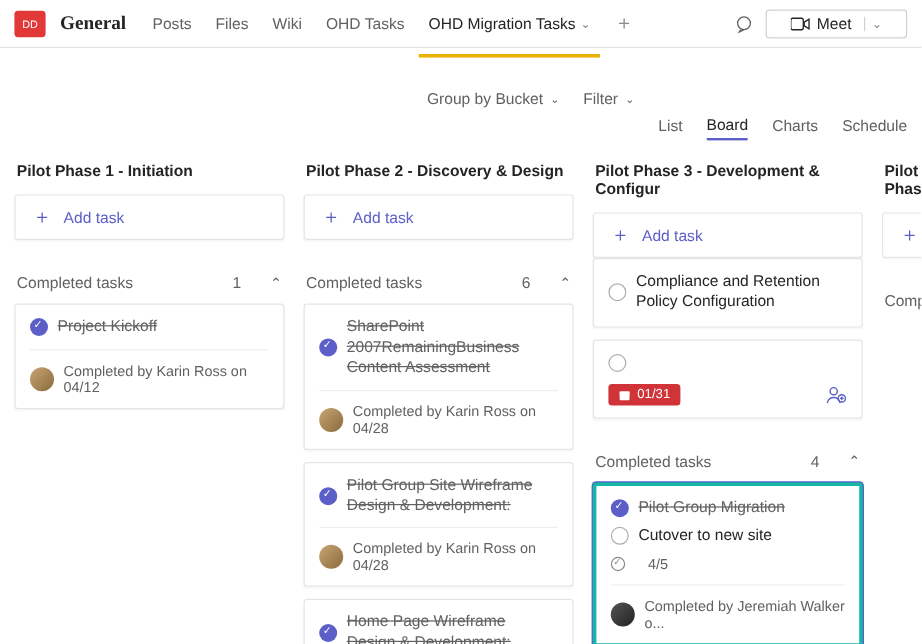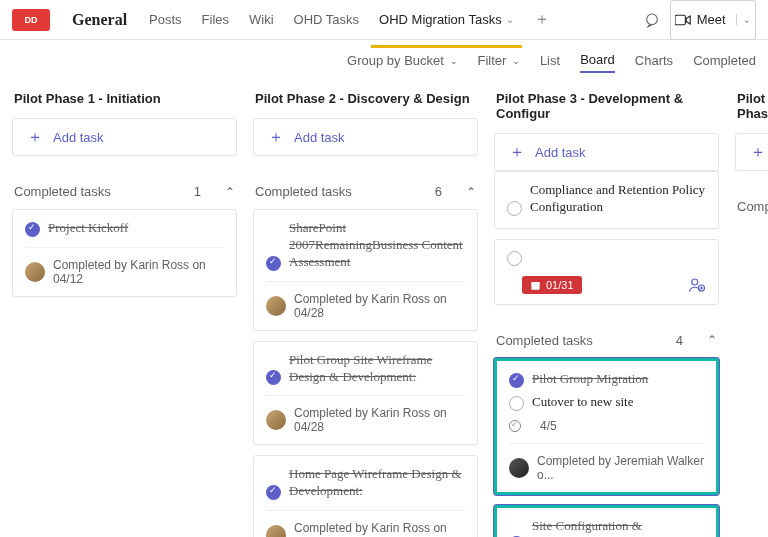--- a/index.html
+++ b/index.html
@@ -1,55 +1,55 @@
 <!DOCTYPE html>
 <html><head>
 <meta charset="utf-8">
 <style>
   * { box-sizing: border-box; margin: 0; padding: 0; }
   body { font-family: "Segoe UI", -apple-system, sans-serif; font-size: 13px; color: #242424; background: #fff; width: 768px; height: 537px; overflow: hidden; }
   .header { display: flex; align-items: center; padding: 0 12px; height: 40px; border-bottom: 1px solid #e1e1e1; gap: 4px; }
-  .team-avatar { width: 38px; height: 22px; background: #e23838; border-radius: 3px; color: #fff; font-size: 9px; display: flex; align-items: center; justify-content: center; font-weight: 700; margin-right: 18px; }
+  .team-avatar { width: 26px; height: 22px; background: #e23838; border-radius: 3px; color: #fff; font-size: 9px; display: flex; align-items: center; justify-content: center; font-weight: 400; margin-right: 8px; }
   .channel-name { font-weight: 700; font-size: 16px; margin-right: 10px; font-family: Liberation Serif, serif; }
   .tab { color: #616161; font-size: 13px; padding: 0 8px; height: 57px; display: flex; align-items: center; cursor: pointer; }
   .tab.active { color: #242424; font-weight: 400; border-bottom: 3px solid #eab308; padding-top: 3px; }
   .tab .chev { margin-left: 4px; font-size: 10px; color: #888; }
   .plus-tab { color: #888; font-size: 16px; padding: 0 8px; cursor: pointer; }
   .spacer { flex: 1; }
   .hdr-icon { width: 28px; height: 28px; display: flex; align-items: center; justify-content: center; border-radius: 3px; color: #616161; cursor: pointer; font-size: 16px; }
-  .meet-btn { display: flex; align-items: center; border: 1px solid #d1d1d1; border-radius: 3px; height: 40px; padding: 0 4px; font-size: 13px; cursor: pointer; gap: 6px; }
+  .meet-btn { display: flex; align-items: center; border: 1px solid #d1d1d1; border-radius: 3px; height: 24px; padding: 0 20px; font-size: 13px; cursor: pointer; gap: 6px; }
   .meet-more { border-left: 1px solid #d1d1d1; padding-left: 6px; margin-left: 4px; font-size: 10px; color: #888; }
   .toolbar { display: flex; align-items: center; padding: 8px 12px; gap: 20px; justify-content: flex-end; color: #616161; font-size: 13px; }
   .tb-item { display: flex; align-items: center; gap: 6px; cursor: pointer; }
   .tb-item .chev { font-size: 9px; }
-  .view-item { cursor: pointer; padding: 4px 0; }
+  .view-item { cursor: pointer; padding: 4px 0; margin-top: 44px; }
   .view-item.active { color: #242424; border-bottom: 2px solid #5b5fc7; }
   .board { display: flex; gap: 16px; padding: 0 12px 12px 12px; overflow: hidden; }
   .bucket { width: 225px; flex-shrink: 0; }
   .bucket-title { font-weight: 600; font-size: 13px; padding: 10px 0 12px 2px; color: #242424; }
   .add-card { background: #fff; border: 1px solid #e5e5e5; border-radius: 3px; height: 38px; display: flex; align-items: center; padding: 0 14px; color: #5b5fc7; cursor: pointer; gap: 10px; font-size: 13px; box-shadow: 0 1px 1px rgba(0,0,0,0.03); }
   .add-card .plus { font-size: 16px; }
   .completed-hdr { display: flex; align-items: center; margin-top: 28px; margin-bottom: 10px; color: #616161; font-size: 13px; cursor: pointer; padding: 0 2px; }
   .completed-hdr .count { margin-left: auto; margin-right: 24px; }
   .completed-hdr .chev { font-size: 12px; }
   .card { background: #fff; border: 1px solid #e5e5e5; border-radius: 3px; margin-bottom: 10px; padding: 10px 12px; font-size: 13px; box-shadow: 0 1px 1px rgba(0,0,0,0.03); }
   .card.selected { border: 3px solid #14b8a6; box-shadow: 0 0 0 1px #5b5fc7; }
-  .check-row { display: flex; align-items: flex-end; gap: 8px; margin-bottom: 2px; font-family: Liberation Serif, serif; }
+  .check-row { display: flex; align-items: center; gap: 8px; margin-bottom: 2px; }
   .check-row + .check-row { margin-top: 6px; }
   .check { width: 15px; height: 15px; border-radius: 50%; flex-shrink: 0; margin-top: 1px; }
   .check.done { background: #5b5fc7; position: relative; }
   .check.done::after { content: "✓"; color: #fff; font-size: 9px; position: absolute; top: 0; left: 3px; }
   .check.open { border: 1.5px solid #adadad; }
   .task-txt { line-height: 1.3; }
   .task-txt.struck { text-decoration: line-through; color: #616161; }
   .completed-by { display: flex; align-items: center; gap: 8px; margin-top: 10px; padding-top: 10px; border-top: 1px solid #eee; font-size: 12px; color: #616161; }
   .avatar { width: 20px; height: 20px; border-radius: 50%; background: linear-gradient(135deg,#c8a574,#8a6a3c); flex-shrink: 0; }
   .avatar.dk { background: linear-gradient(135deg,#555,#222); }
   .date-row { display: flex; align-items: center; margin-top: 10px; justify-content: space-between; }
-  .date-badge { background: #d13438; color: #fff; border-radius: 3px; font-size: 11px; padding: 3px 8px; display: flex; align-items: flex-end; gap: 5px; margin-left: 15px; }
+  .date-badge { background: #d13438; color: #fff; border-radius: 3px; font-size: 11px; padding: 3px 8px; display: flex; align-items: flex-end; gap: 5px; }
   .date-badge svg { width: 11px; height: 11px; fill: #fff; }
   .assignee-icon { width: 18px; height: 18px; color: #5b5fc7; }
   .sub-meta { color: #616161; font-size: 12px; margin-top: 8px; display: flex; align-items: center; gap: 17px; }
   .sub-meta .chk-o { width: 12px; height: 12px; border: 1px solid #888; border-radius: 50%; position: relative; margin-right: 2px; }
   .sub-meta .chk-o::after { content: "✓"; font-size: 8px; position: absolute; top: -1px; left: 1px; color: #888; }
 </style>
 </head>
 <body>
 
 <div class="header">
@@ -86,21 +86,21 @@
     <span>Group by Bucket</span>
       <span class="chev">⌄</span>
   </div>
   <div class="tb-item">
     <span>Filter</span>
       <span class="chev">⌄</span>
   </div>
   <div class="view-item">List</div>
   <div class="view-item active">Board</div>
   <div class="view-item">Charts</div>
-  <div class="view-item">Completed</div>
+  <div class="view-item">Schedule</div>
 </div>
 
 <div class="board">
 
   <div class="bucket">
     <div class="bucket-title">Pilot Phase 1 - Initiation</div>
     <div class="add-card">
       <span class="plus">＋</span>
       <span>Add task</span>
     </div>

